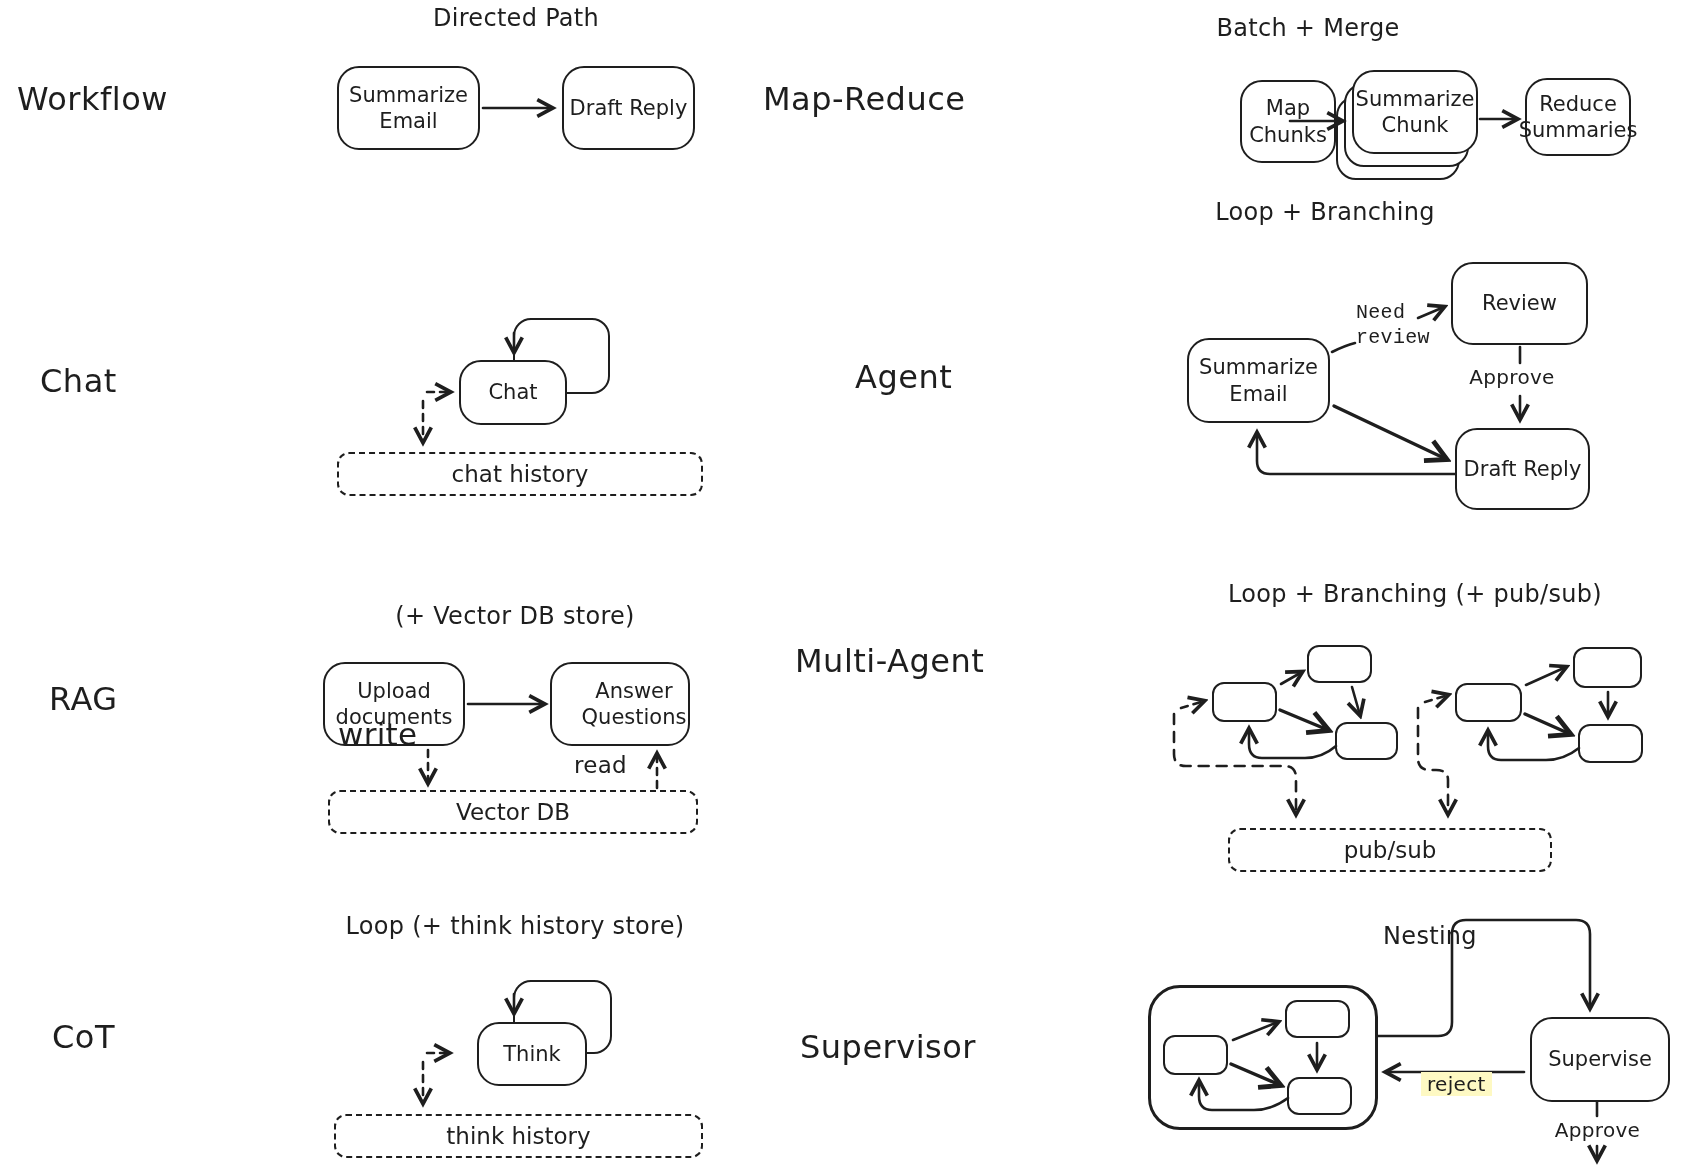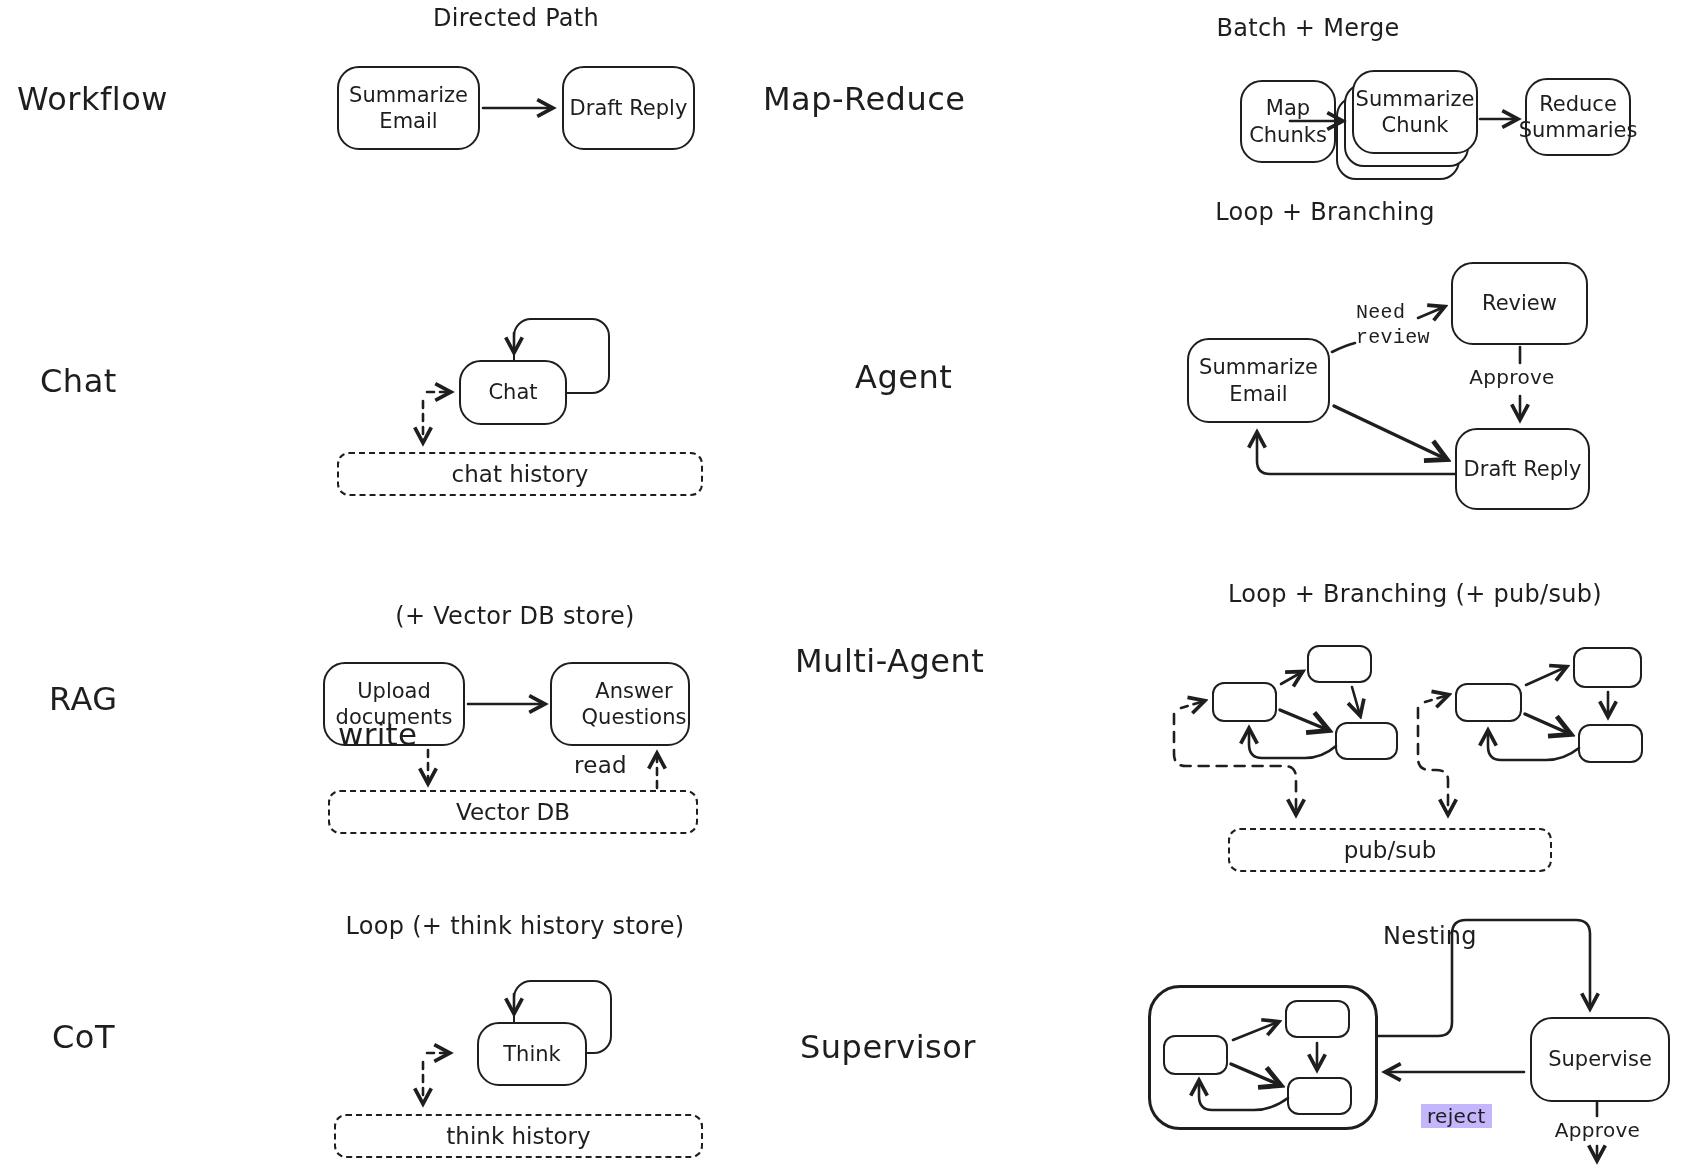--- a/index.html
+++ b/index.html
@@ -160,16 +160,16 @@
     </g>
   </svg>
 
   <div class="small-label" style="left:1356px;top:300px;line-height:1.25;font-family:Liberation Mono, monospace;">
     <div>Need</div>
     <div>review</div>
   </div>
   <div class="small-label" style="left:1462px;top:365px;width:100px;text-align:center;">Approve</div>
   <div class="small-label" style="left:338px;top:716px;font-size:31px;">write</div>
   <div class="small-label" style="left:574px;top:752px;font-size:23px;">read</div>
-  <div class="small-label" style="left:1421px;top:1104px;background:#c4b5fd;padding:0 6px;">reject</div>
+  <div class="small-label" style="left:1421px;top:1072px;background:#fef9c3;padding:0 6px;">reject</div>
   <div class="small-label" style="left:1545px;top:1118px;width:105px;text-align:center;">Approve</div>
 
 </div>
 
 </body></html>

